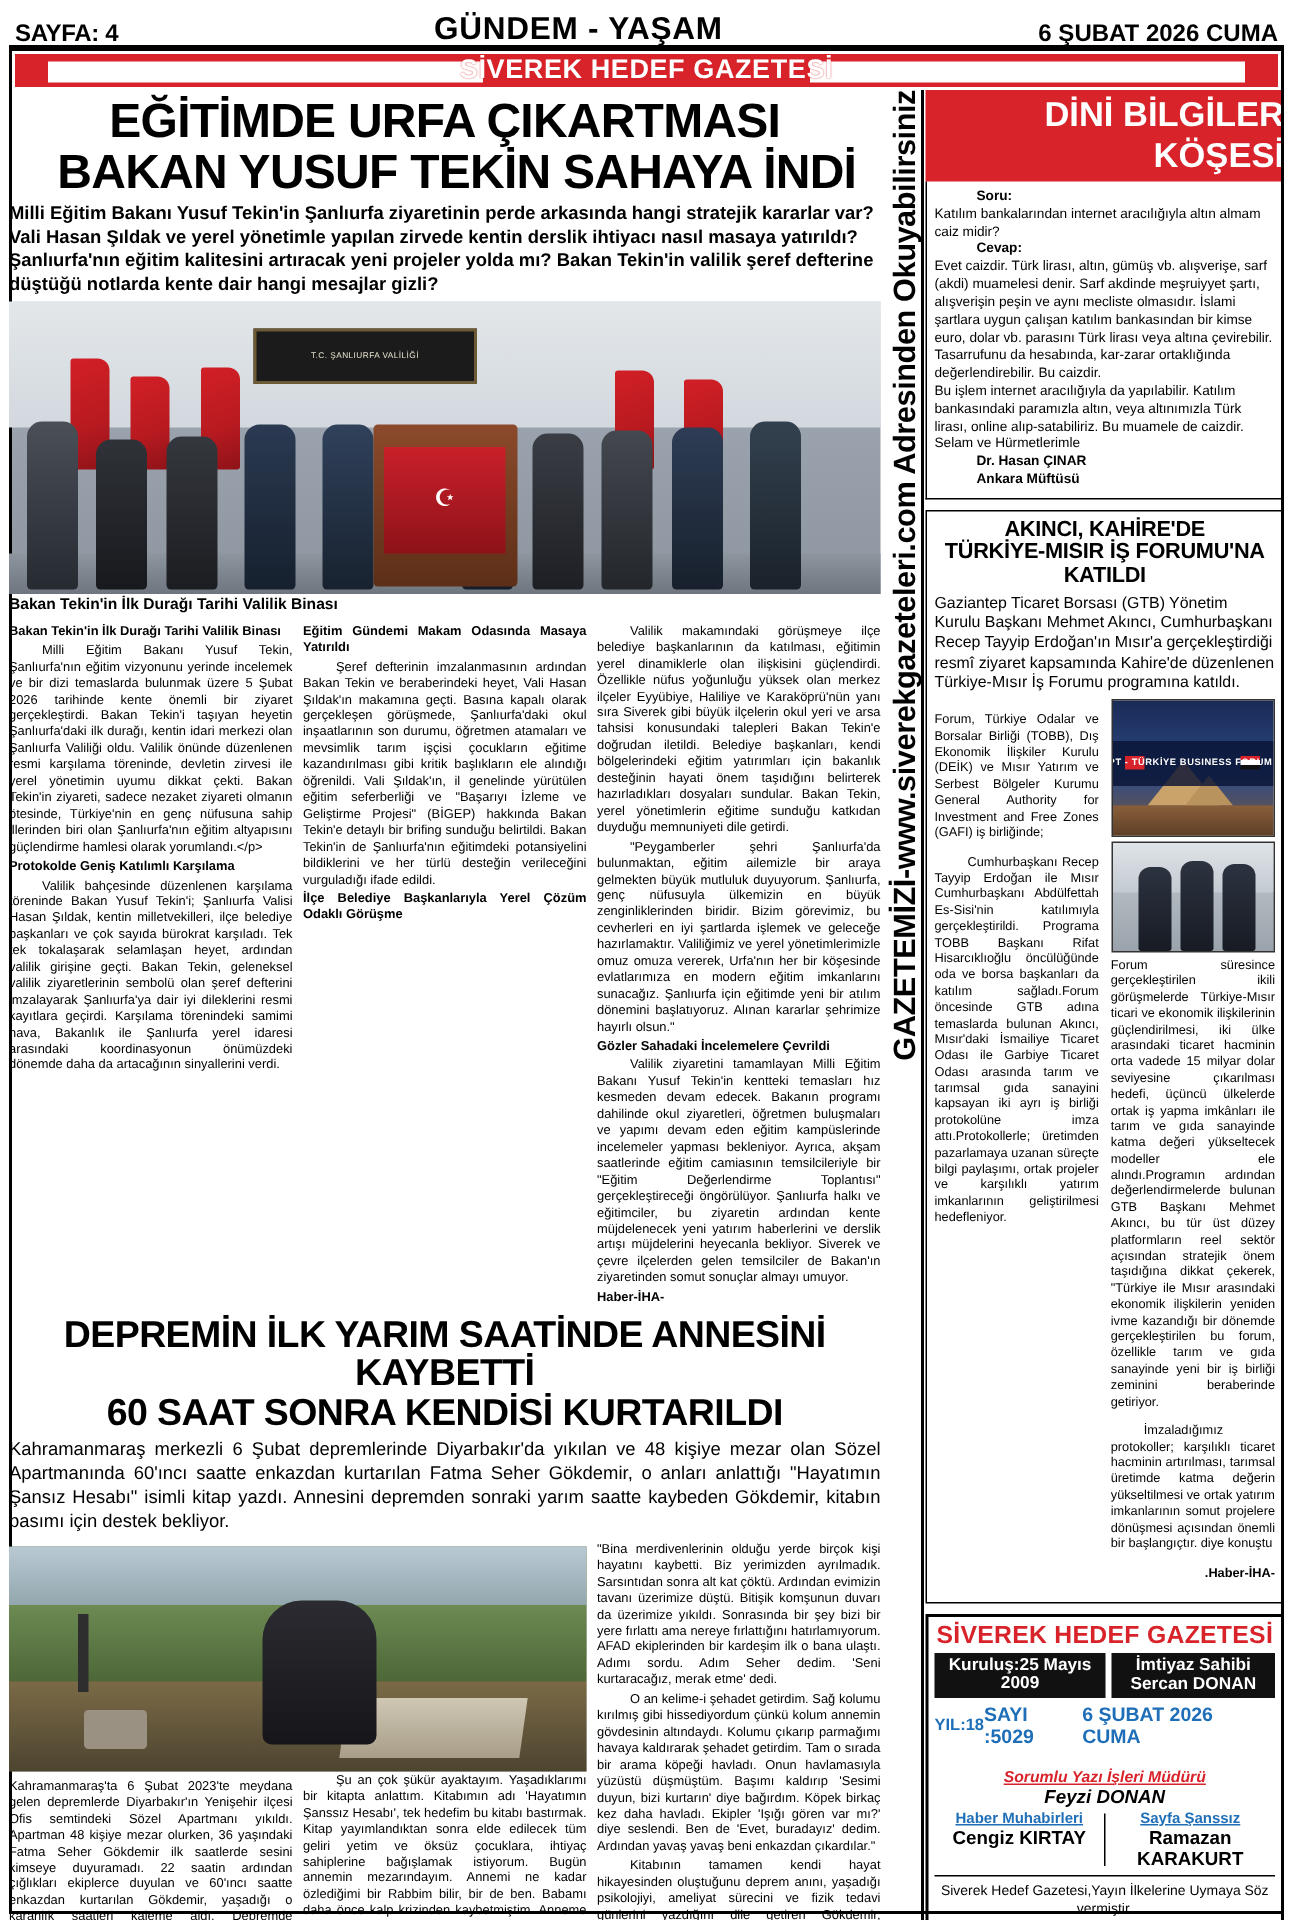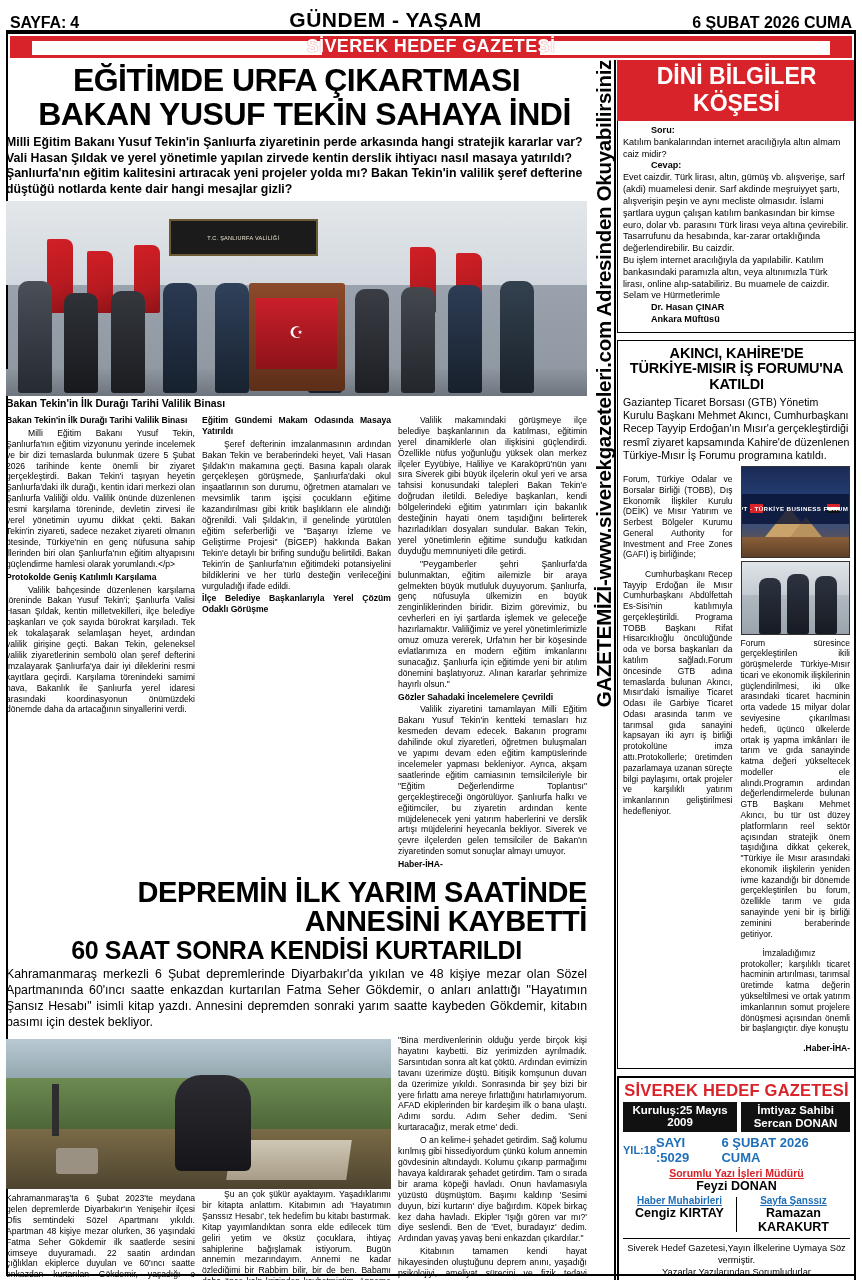--- a/index.html
+++ b/index.html
@@ -45,26 +45,26 @@
 
   
   .cols3{display:flex;gap:7px;margin-top:4px;}
   .cols3 .c{width:189px;font-size:8.6px;line-height:1.27;text-align:justify;}
   .cols3 .c p{margin:0 0 2px 0;}
   .cols3 .c .sub{font-weight:bold;}
   .indent{text-indent:22px;}
 
   
   .hl2{text-align:center;font-weight:bold;line-height:1.0;margin-top:6px;}
-  .hl2 .l1{font-size:29px;letter-spacing:-.4px;text-align:right;}
+  .hl2 .l1{font-size:25px;letter-spacing:-.4px;}
   .hl2 .l2{font-size:25px;letter-spacing:-.4px;margin-top:2px;}
   .lead2{font-size:12.3px;line-height:1.3;margin-top:4px;text-align:justify;}
 
   
-  .dini-head{background:#d8232a;color:#fff;text-align:center;font-size:23px;font-weight:bold;padding:3px 0 4px;letter-spacing:0;}
+  .dini-head{background:#d8232a;color:#fff;text-align:right;font-size:23px;font-weight:bold;padding:3px 0 4px;letter-spacing:0;}
   .dini-box{border:1px solid #000;border-top:none;padding:4px 5px 6px;font-size:9.1px;line-height:1.3;}
   .dini-box .b{font-weight:bold;margin-left:28px;}
 
   .mod2{border:1px solid #000;margin-top:7px;padding:5px 5px 6px;}
   .mod2 h2{margin:0;text-align:center;font-size:14.5px;line-height:1.08;font-weight:bold;letter-spacing:-.2px;}
   .mod2 .intro{font-size:10.6px;line-height:1.26;margin-top:3px;text-align:left;font-weight:normal;}
   .mod2 .twocol{display:flex;gap:8px;margin-top:3px;}
   .mod2 .twocol .cc{width:110px;font-size:8.5px;line-height:1.27;text-align:justify;}
 
   
@@ -322,21 +322,21 @@
           <div class="col-black b">
             <div>İmtiyaz Sahibi</div>
             <div>Sercan DONAN</div>
           </div>
         </div>
         <div class="row-blue">
           <div class="x1">YIL:18</div>
           <div class="x2">SAYI :5029</div>
           <div class="x3">6 ŞUBAT 2026 CUMA</div>
         </div>
-        <div class="cen" style="margin-top:2px;">
+        <div class="cen" style="margin-top:14px;font-style:italic;">
           <div class="u-red">Sorumlu Yazı İşleri Müdürü</div>
           <div class="nm">Feyzi DONAN</div>
         </div>
         <div class="col-staff">
           <div>
             <div class="u-blue">Haber Muhabirleri</div>
             <div class="nm">Cengiz KIRTAY</div>
           </div>
           <div class="sep"></div>
           <div>

